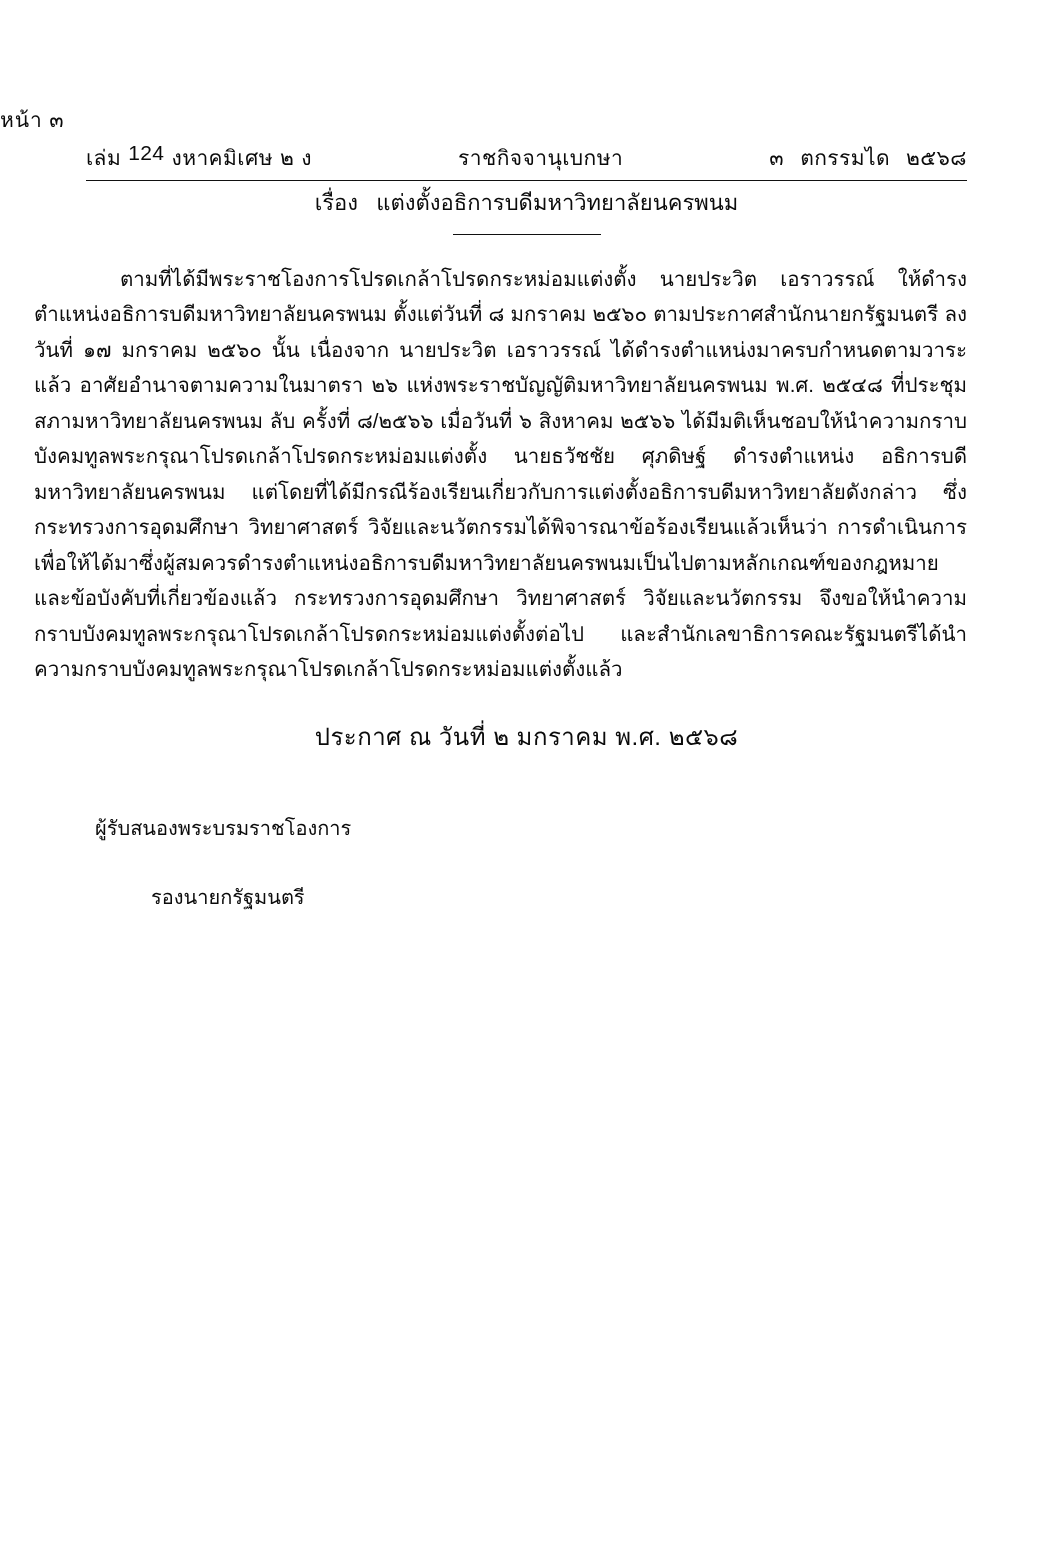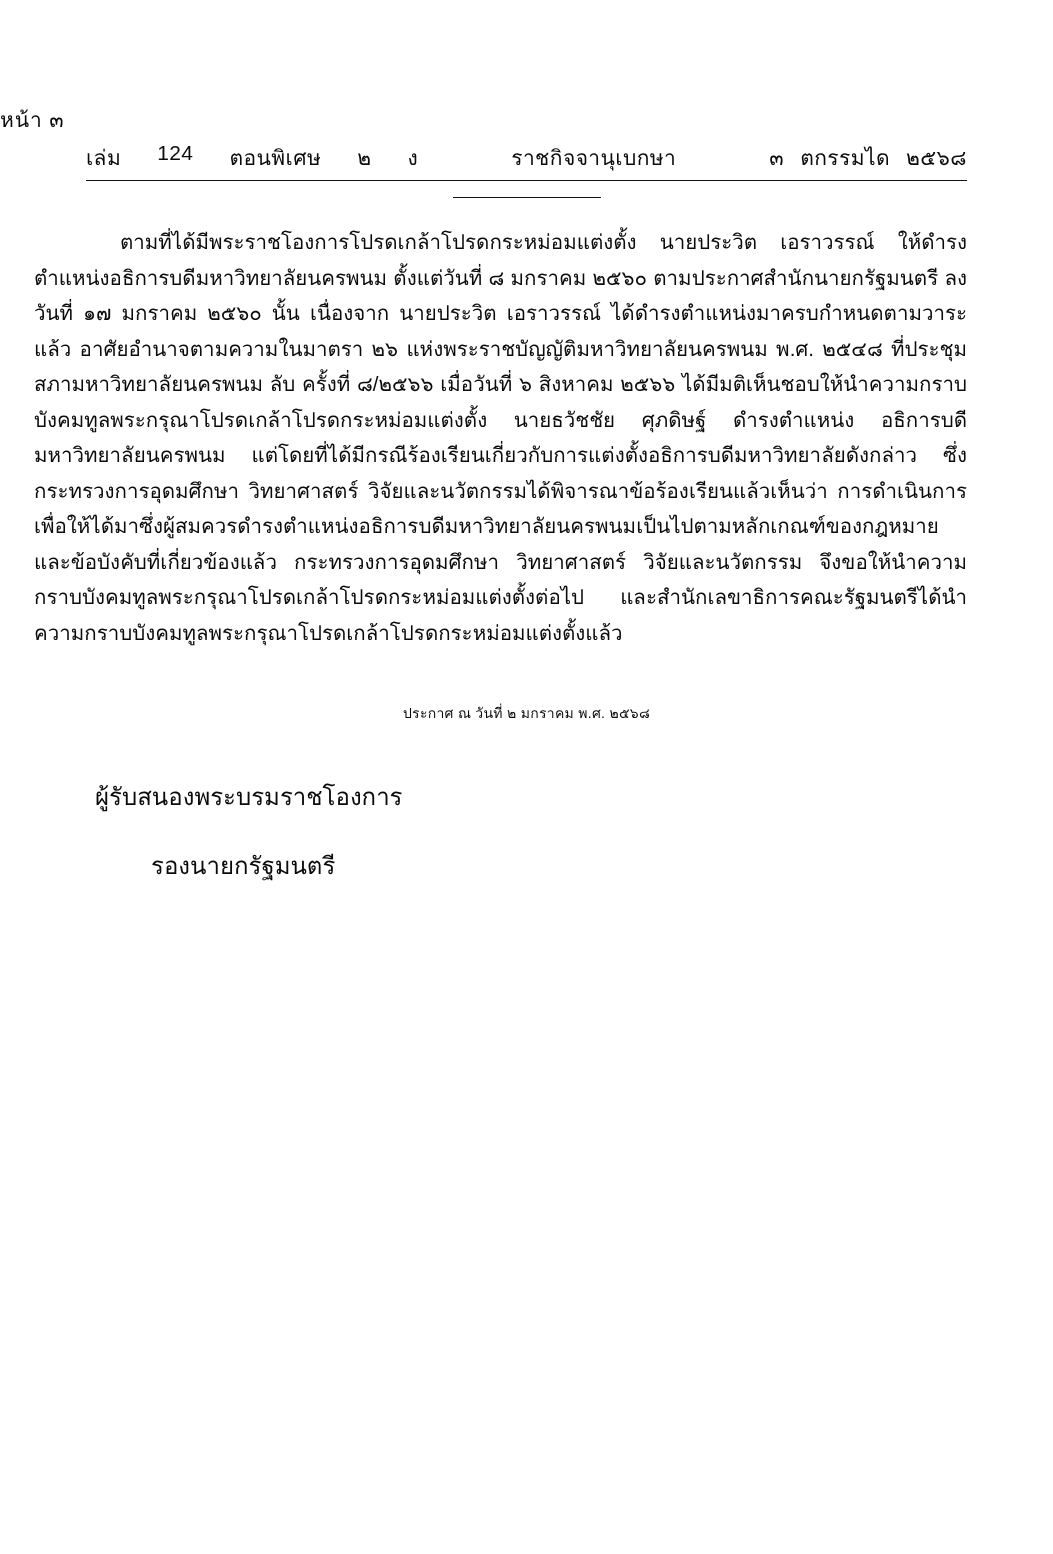--- a/index.html
+++ b/index.html
@@ -34,21 +34,21 @@
   .header-row {
     display: flex;
     align-items: baseline;
     justify-content: space-between;
     margin: 10px 86px 0 86px;
     font-size: 21px;
     letter-spacing: 0.02em;
   }
   .header-left {
     display: flex;
-    gap: 36px;
+    gap: 7px;
     white-space: nowrap;
   }
   .header-center {
     white-space: nowrap;
     letter-spacing: 0.02em;
   }
   .header-right {
     display: flex;
     gap: 16px;
     white-space: nowrap;
@@ -88,59 +88,64 @@
     text-align: justify;
     text-justify: inter-word;
   }
   .body-block p {
     margin: 0;
     text-indent: 86px;
   }
 
   .date-line {
     text-align: center;
-    font-size: 14px;
-    margin-top: 52px;
+    font-size: 24px;
+    margin-top: 30px;
     letter-spacing: 0.02em;
   }
 
   .signature-block {
     margin: 56px 0 0 95px;
-    font-size: 24px;
+    font-size: 20px;
     line-height: 33px;
   }
   .sig-name { margin-left: 56px; }
   .sig-role { margin-left: 56px; margin-top: 36px; }
 </style>
 </head>
 <body>
 
 <div class="page">
 
   <div class="page-number">หน้า ๓</div>
 
   <div class="header-row">
     <div class="header-left">
       <span>เล่ม</span>
       <span>124</span>
-      <span>ตอนพิเศษ</span>
+      <span>งหาคมิเศษ</span>
       <span>๒</span>
       <span>ง</span>
     </div>
     <div class="header-center">ราชกิจจานุเบกษา</div>
     <div class="header-right">
       <span>๓</span>
       <span>ตกรรมได</span>
       <span>๒๕๖๘</span>
     </div>
   </div>
 
   <hr class="header-rule">
 
 
+  <div class="doc-subtitle">
+    <span>เรื่อง</span>
+    &nbsp;
+    <span>แต่งตั้งอธิการบดีมหาวิทยาลัยนครพนม</span>
+  </div>
 
   <hr class="title-divider">
 
   <div class="body-block">
     <p>ตามที่ได้มีพระราชโองการโปรดเกล้าโปรดกระหม่อมแต่งตั้ง นายประวิต เอราวรรณ์ ให้ดำรงตำแหน่งอธิการบดีมหาวิทยาลัยนครพนม ตั้งแต่วันที่ ๘ มกราคม ๒๕๖๐ ตามประกาศสำนักนายกรัฐมนตรี ลงวันที่ ๑๗ มกราคม ๒๕๖๐ นั้น เนื่องจาก นายประวิต เอราวรรณ์ ได้ดำรงตำแหน่งมาครบกำหนดตามวาระแล้ว อาศัยอำนาจตามความในมาตรา ๒๖ แห่งพระราชบัญญัติมหาวิทยาลัยนครพนม พ.ศ. ๒๕๔๘ ที่ประชุมสภามหาวิทยาลัยนครพนม ลับ ครั้งที่ ๘/๒๕๖๖ เมื่อวันที่ ๖ สิงหาคม ๒๕๖๖ ได้มีมติเห็นชอบให้นำความกราบบังคมทูลพระกรุณาโปรดเกล้าโปรดกระหม่อมแต่งตั้ง นายธวัชชัย ศุภดิษฐ์ ดำรงตำแหน่ง อธิการบดีมหาวิทยาลัยนครพนม แต่โดยที่ได้มีกรณีร้องเรียนเกี่ยวกับการแต่งตั้งอธิการบดีมหาวิทยาลัยดังกล่าว ซึ่งกระทรวงการอุดมศึกษา วิทยาศาสตร์ วิจัยและนวัตกรรมได้พิจารณาข้อร้องเรียนแล้วเห็นว่า การดำเนินการเพื่อให้ได้มาซึ่งผู้สมควรดำรงตำแหน่งอธิการบดีมหาวิทยาลัยนครพนมเป็นไปตามหลักเกณฑ์ของกฎหมายและข้อบังคับที่เกี่ยวข้องแล้ว กระทรวงการอุดมศึกษา วิทยาศาสตร์ วิจัยและนวัตกรรม จึงขอให้นำความกราบบังคมทูลพระกรุณาโปรดเกล้าโปรดกระหม่อมแต่งตั้งต่อไป และสำนักเลขาธิการคณะรัฐมนตรีได้นำความกราบบังคมทูลพระกรุณาโปรดเกล้าโปรดกระหม่อมแต่งตั้งแล้ว</p>
   </div>
 
   <div class="date-line">ประกาศ ณ วันที่ ๒ มกราคม พ.ศ. ๒๕๖๘</div>
 
   <div class="signature-block">

